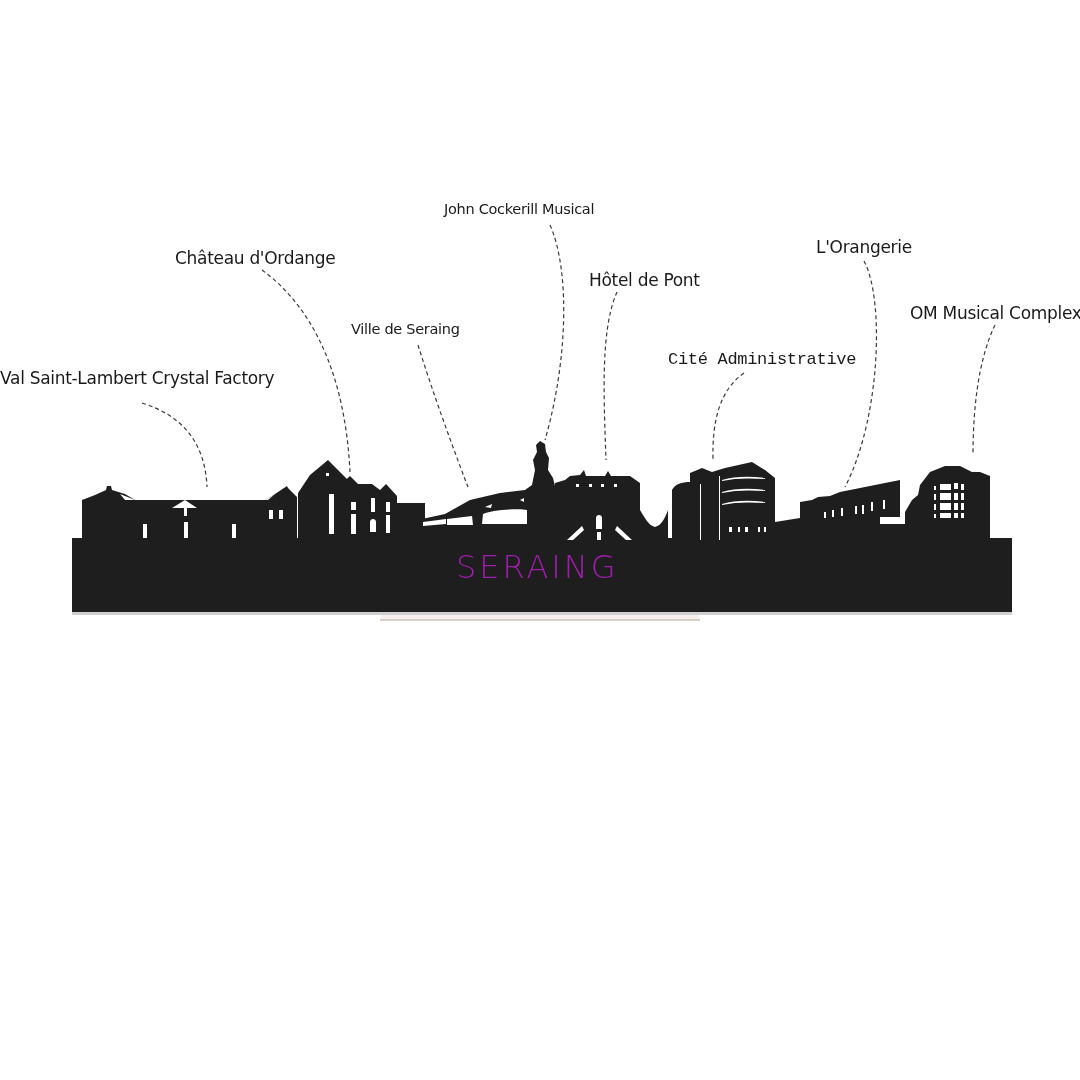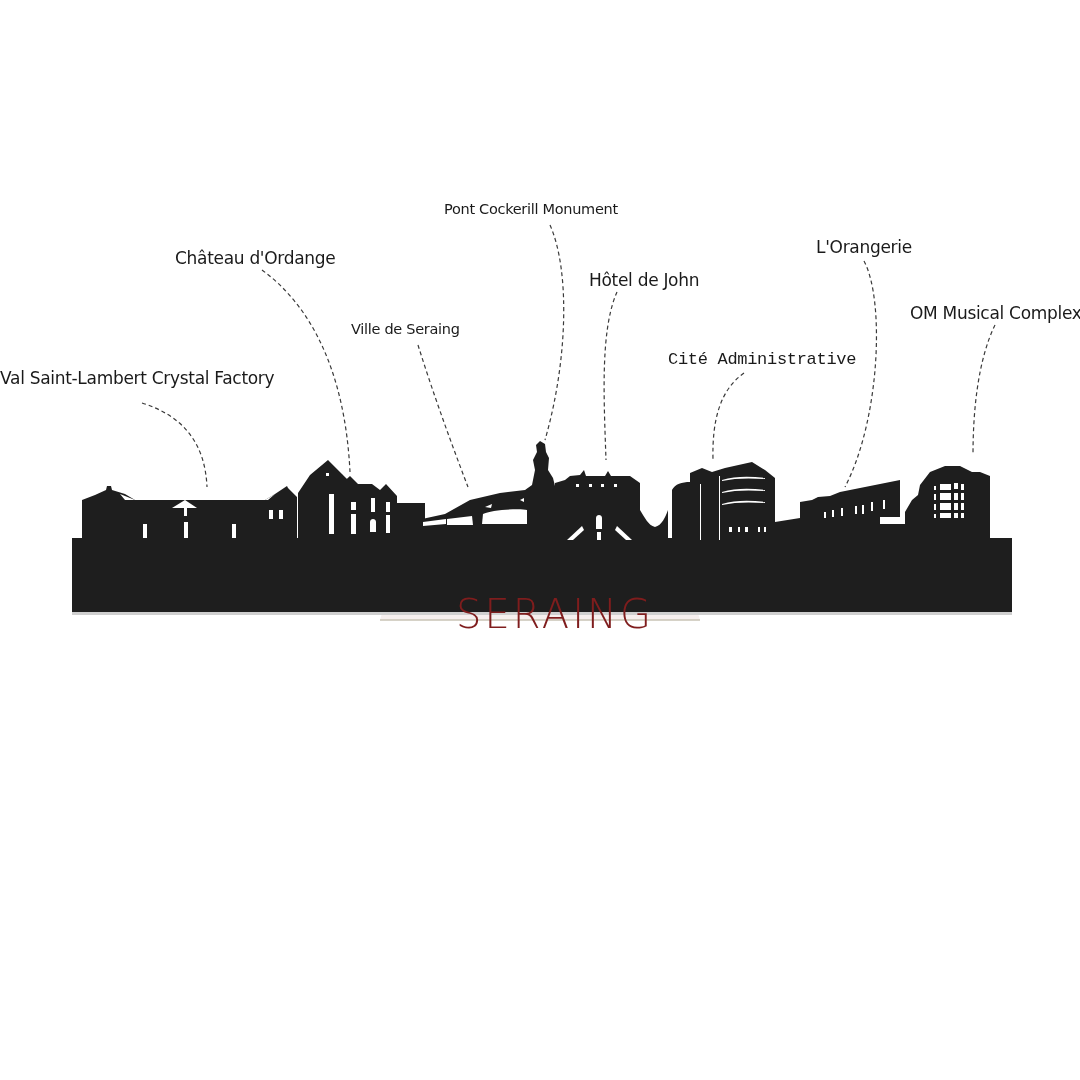--- a/index.html
+++ b/index.html
@@ -2,32 +2,32 @@
 <html><head>
   <meta charset="utf-8">
   <style>
     html, body { margin: 0; padding: 0; background: #ffffff; }
     body { width: 1080px; height: 1080px; position: relative; overflow: hidden; font-family: "DejaVu Sans", "Liberation Sans", sans-serif; }
     .stage { position: absolute; left: 0; top: 0; width: 1080px; height: 1080px; }
     .label { position: absolute; font-family: "DejaVu Sans", sans-serif; color: #1a1a1a; white-space: nowrap; letter-spacing: -0.3px; }
     .label.l-lg { font-size: 17px; }
     .label.l-sm { font-size: 14.5px; }
     svg.art { position: absolute; left: 0; top: 0; }
-    .city-name { position: absolute; left: 456px; top: 548px; font-family: "DejaVu Sans", sans-serif; font-weight: 300; font-size: 40px; letter-spacing: 3px; color: #7f1d1d; margin-top: 43px; }
+    .city-name { position: absolute; left: 456px; top: 548px; font-family: "DejaVu Sans", sans-serif; font-weight: 300; font-size: 32px; letter-spacing: 3px; color: #a21caf; }
   </style>
 </head>
 <body>
 
 <div class="stage">
 
   <div class="label l-lg" style="left:0;top:368px;">Val Saint-Lambert Crystal Factory</div>
   <div class="label l-lg" style="left:175px;top:248px;">Château d'Ordange</div>
   <div class="label l-sm" style="left:351px;top:321px;">Ville de Seraing</div>
-  <div class="label l-sm" style="left:444px;top:201px;">Pont Cockerill Monument</div>
-  <div class="label l-lg" style="left:589px;top:270px;">Hôtel de John</div>
+  <div class="label l-sm" style="left:444px;top:201px;">John Cockerill Musical</div>
+  <div class="label l-lg" style="left:589px;top:270px;">Hôtel de Pont</div>
   <div class="label l-lg" style="left:668px;top:350px;font-family:Liberation Mono, monospace;">Cité Administrative</div>
   <div class="label l-lg" style="left:816px;top:237px;">L'Orangerie</div>
   <div class="label l-lg" style="left:898px;top:303px;margin-left:12px;">OM Musical Complex</div>
 
   <svg class="art" width="1080" height="1080" viewBox="0 0 1080 1080">
 
     <g fill="none" stroke="#3a3a3a" stroke-width="1.2" stroke-dasharray="4,3">
       <path d="M142,403 C180,415 205,440 207,487"></path>
       <path d="M262,270 C310,305 345,370 350,472"></path>
       <path d="M418,345 C432,390 450,440 468,487"></path>

